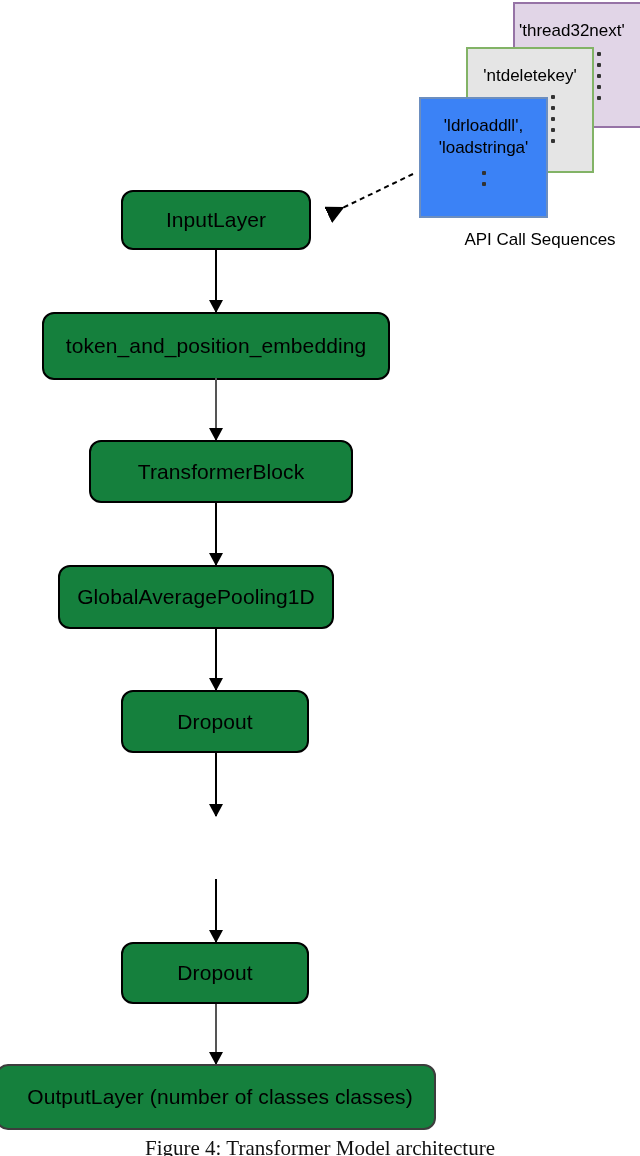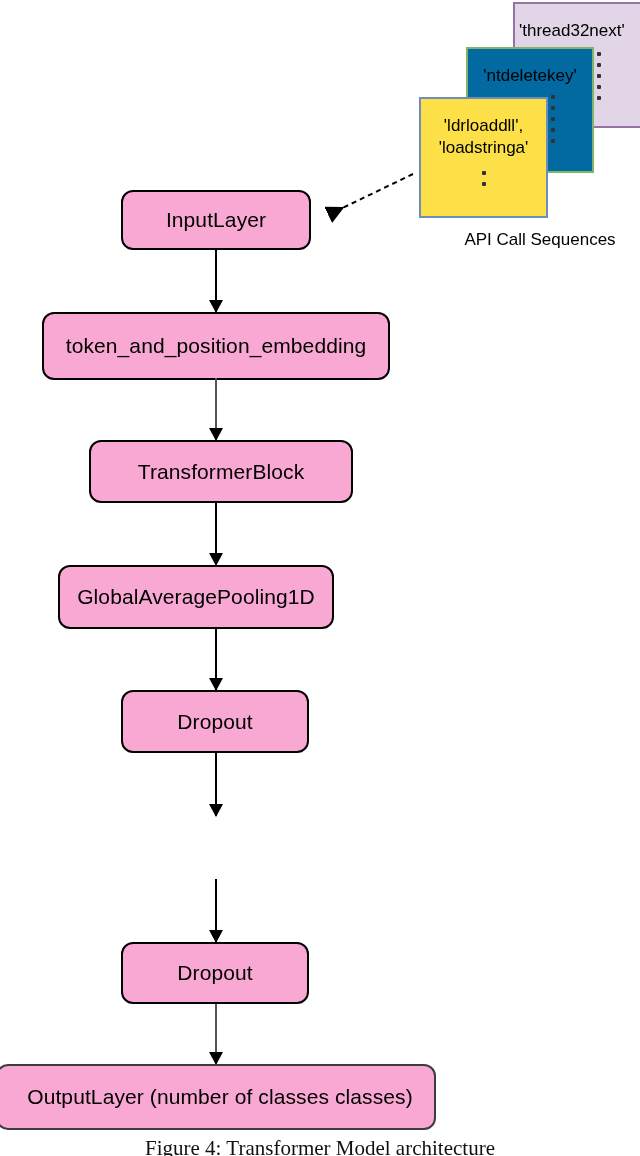--- a/index.html
+++ b/index.html
@@ -20,21 +20,21 @@
     position: absolute;
     left: 0; top: 0;
     width: 640px;
     height: 1156px;
   }
 
   
   .node {
     position: absolute;
     box-sizing: border-box;
-    background: #f9a8d4;
+    background: #15803d;
     border: 2px solid #000000;
     border-radius: 12px;
     display: flex;
     align-items: center;
     justify-content: center;
     text-align: center;
     font-size: 21px;
     line-height: 1.1;
     color: #000000;
     letter-spacing: 0.1px;
@@ -98,25 +98,25 @@
     text-align: center;
     color: #000000;
     padding-top: 16px;
   }
   #card-purple {
     left:513px; top:2px; width:140px; height:126px;
     background:#e1d5e7; border-color:#9673a6;
   }
   #card-green {
     left:466px; top:47px; width:128px; height:126px;
-    background:#0369a1; border-color:#82b366;
+    background:#e5e5e5; border-color:#82b366;
   }
   #card-blue {
     left:419px; top:97px; width:129px; height:121px;
-    background:#fde047; border-color:#6c8ebf;
+    background:#3b82f6; border-color:#6c8ebf;
   }
   .card-text { white-space: pre-line; }
   .vdots {
     margin-top: 6px;
     display: flex;
     flex-direction: column;
     align-items: center;
     gap: 7px;
   }
   .vdots .dot {

